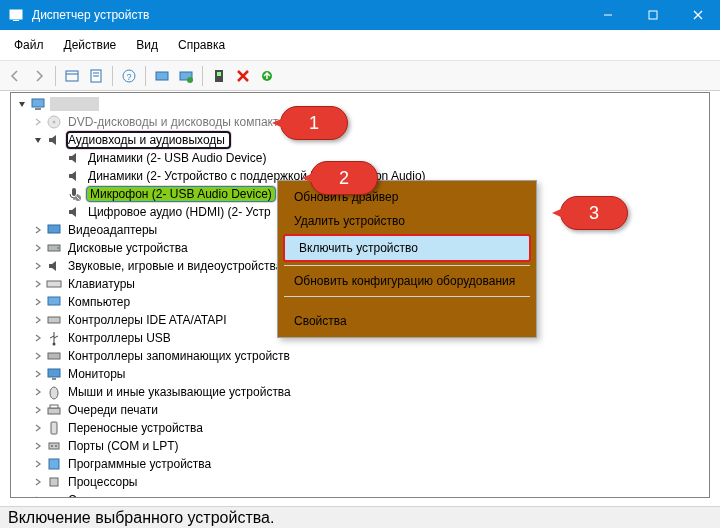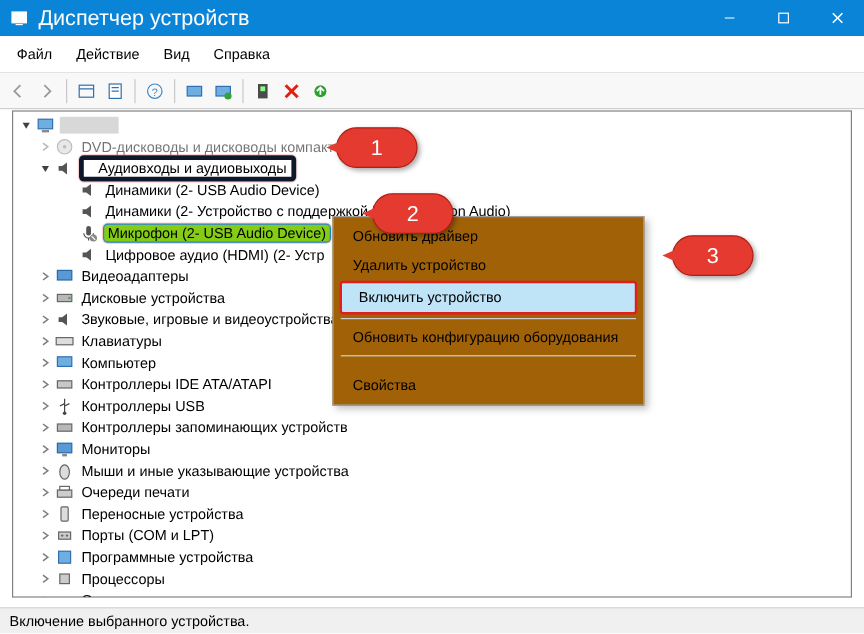--- a/index.html
+++ b/index.html
@@ -19,21 +19,21 @@
     color: #fff;
     display: flex;
     align-items: center;
     padding-left: 8px;
   }
   .titlebar .app-icon {
     width: 16px; height: 16px;
     margin-right: 8px;
     display: flex; align-items: center; justify-content: center;
   }
-  .titlebar .title { font-size: 18px; }
+  .titlebar .title { font-size: 12px; }
   .titlebar .spacer { flex: 1; }
   .winbtn {
     width: 45px; height: 30px;
     display: flex; align-items: center; justify-content: center;
     color: #fff;
   }
   .menubar {
     height: 31px;
     background: #fff;
     border-bottom: 1px solid #e4e4e4;
@@ -87,23 +87,23 @@
     color:#606060;
   }
   .arrow.blank { visibility: hidden; }
   .dev-icon {
     width: 16px; height: 16px;
     margin: 0 4px 0 1px;
     display:flex; align-items:center; justify-content:center;
   }
   .lbl { padding: 0 2px; }
   .hl-red {
-    border: 4px solid #0f172a;
+    border: 2px solid #0f172a;
     border-radius: 4px;
-    padding: 0 4px 0 12px;
+    padding: 0 4px 0 0;
     box-shadow: 0 0 0 1px rgba(225,29,29,0.2);
   }
   .selected {
     background: #84cc16;
     border: 1px solid #2384c6;
     padding: 0 3px;
   }
   .contextmenu {
     position: absolute;
     left: 277px; top: 180px;
@@ -144,21 +144,21 @@
     border-right: 20px solid #e53a30;
   }
   .status {
     position:absolute;
     left:0; right:0; bottom:0;
     height: 22px;
     background: #f0f0f0;
     border-top: 1px solid #d4d4d4;
     display:flex; align-items:center;
     padding-left: 8px;
-    font-size: 12px;
+    font-size: 16px;
   }
   
   .in0 { padding-left: 4px; }
   .in1 { padding-left: 20px; }
   .in2 { padding-left: 40px; }
   
   .tree::-webkit-scrollbar { width: 16px; }
   .tree::-webkit-scrollbar-track { background:#f0f0f0; }
   .tree::-webkit-scrollbar-thumb { background:#c2c2c2; border:1px solid #a6a6a6; }
 </style>

